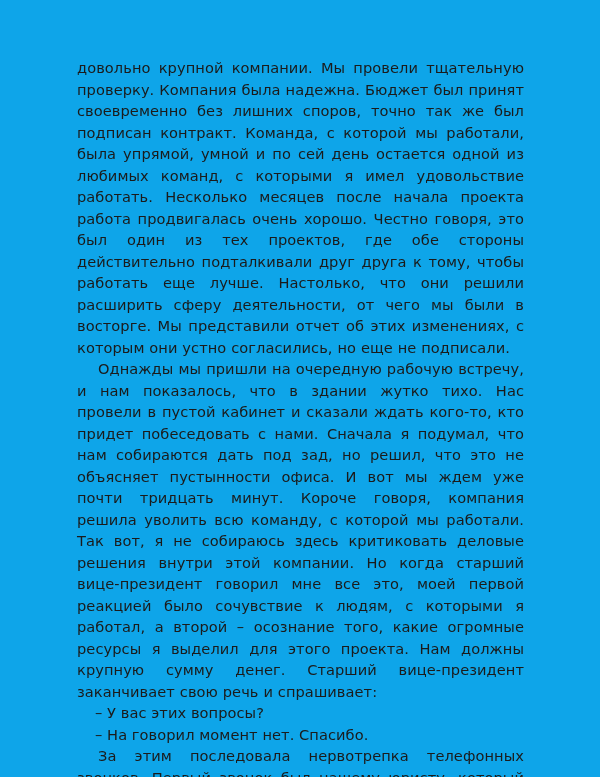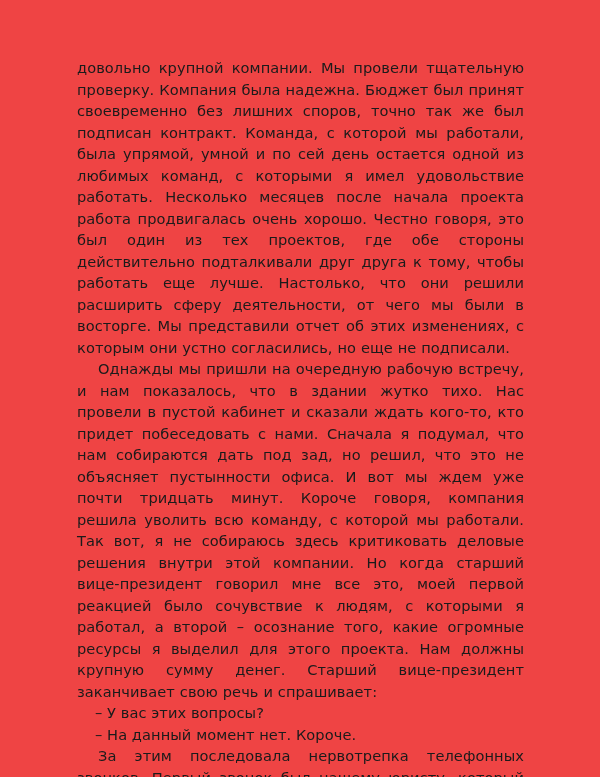--- a/index.html
+++ b/index.html
@@ -12,21 +12,21 @@
     height: 777px;
     background: #ffffff;
     font-family: "DejaVu Sans", "Liberation Sans", sans-serif;
     overflow: hidden;
   }
 
   .page {
     position: relative;
     width: 600px;
     height: 777px;
-    background: #ef4444;
+    background: #0ea5e9;
     box-sizing: border-box;
   }
 
   .text-column {
     position: absolute;
     left: 77px;
     top: 57px;
     width: 447px;
   }
 
@@ -76,18 +76,18 @@
 
 <div class="page">
   <div class="text-column">
 
     <p class="para continuation">довольно крупной компании. Мы провели тщательную проверку. Компания была надежна. Бюджет был принят своевременно без лишних споров, точно так же был подписан контракт. Команда, с которой мы работали, была упрямой, умной и по сей день остается одной из любимых команд, с которыми я имел удовольствие работать. Несколько месяцев после начала проекта работа продвигалась очень хорошо. Честно говоря, это был один из тех проектов, где обе стороны действительно подталкивали друг друга к тому, чтобы работать еще лучше. Настолько, что они решили расширить сферу деятельности, от чего мы были в восторге. Мы представили отчет об этих изменениях, с которым они устно согласились, но еще не подписали.</p>
 
     <p class="para">Однажды мы пришли на очередную рабочую встречу, и нам показалось, что в здании жутко тихо. Нас провели в пустой кабинет и сказали ждать кого-то, кто придет побеседовать с нами. Сначала я подумал, что нам собираются дать под зад, но решил, что это не объясняет пустынности офиса. И вот мы ждем уже почти тридцать минут. Короче говоря, компания решила уволить всю команду, с которой мы работали. Так вот, я не собираюсь здесь критиковать деловые решения внутри этой компании. Но когда старший вице-президент говорил мне все это, моей первой реакцией было сочувствие к людям, с которыми я работал, а второй – осознание того, какие огромные ресурсы я выделил для этого проекта. Нам должны крупную сумму денег. Старший вице-президент заканчивает свою речь и спрашивает:</p>
 
     <p class="dialogue">– У вас этих вопросы?</p>
 
-    <p class="dialogue">– На данный момент нет. Короче.</p>
+    <p class="dialogue">– На говорил момент нет. Спасибо.</p>
 
     <p class="para truncated">За этим последовала нервотрепка телефонных звонков. Первый звонок был нашему юристу, который прямо сказал нам, что, если ему повезет, удастся договориться о выплате половины причитающейся нам суммы за вычетом дополнительного соглашения, которое теперь зависло на ничейной корпоративной территории. Их юрист позвонил нам и попытался заключить сделку. Тогда мы сказали, что</p>
 
   </div>
 </div>
 
 </body></html>

